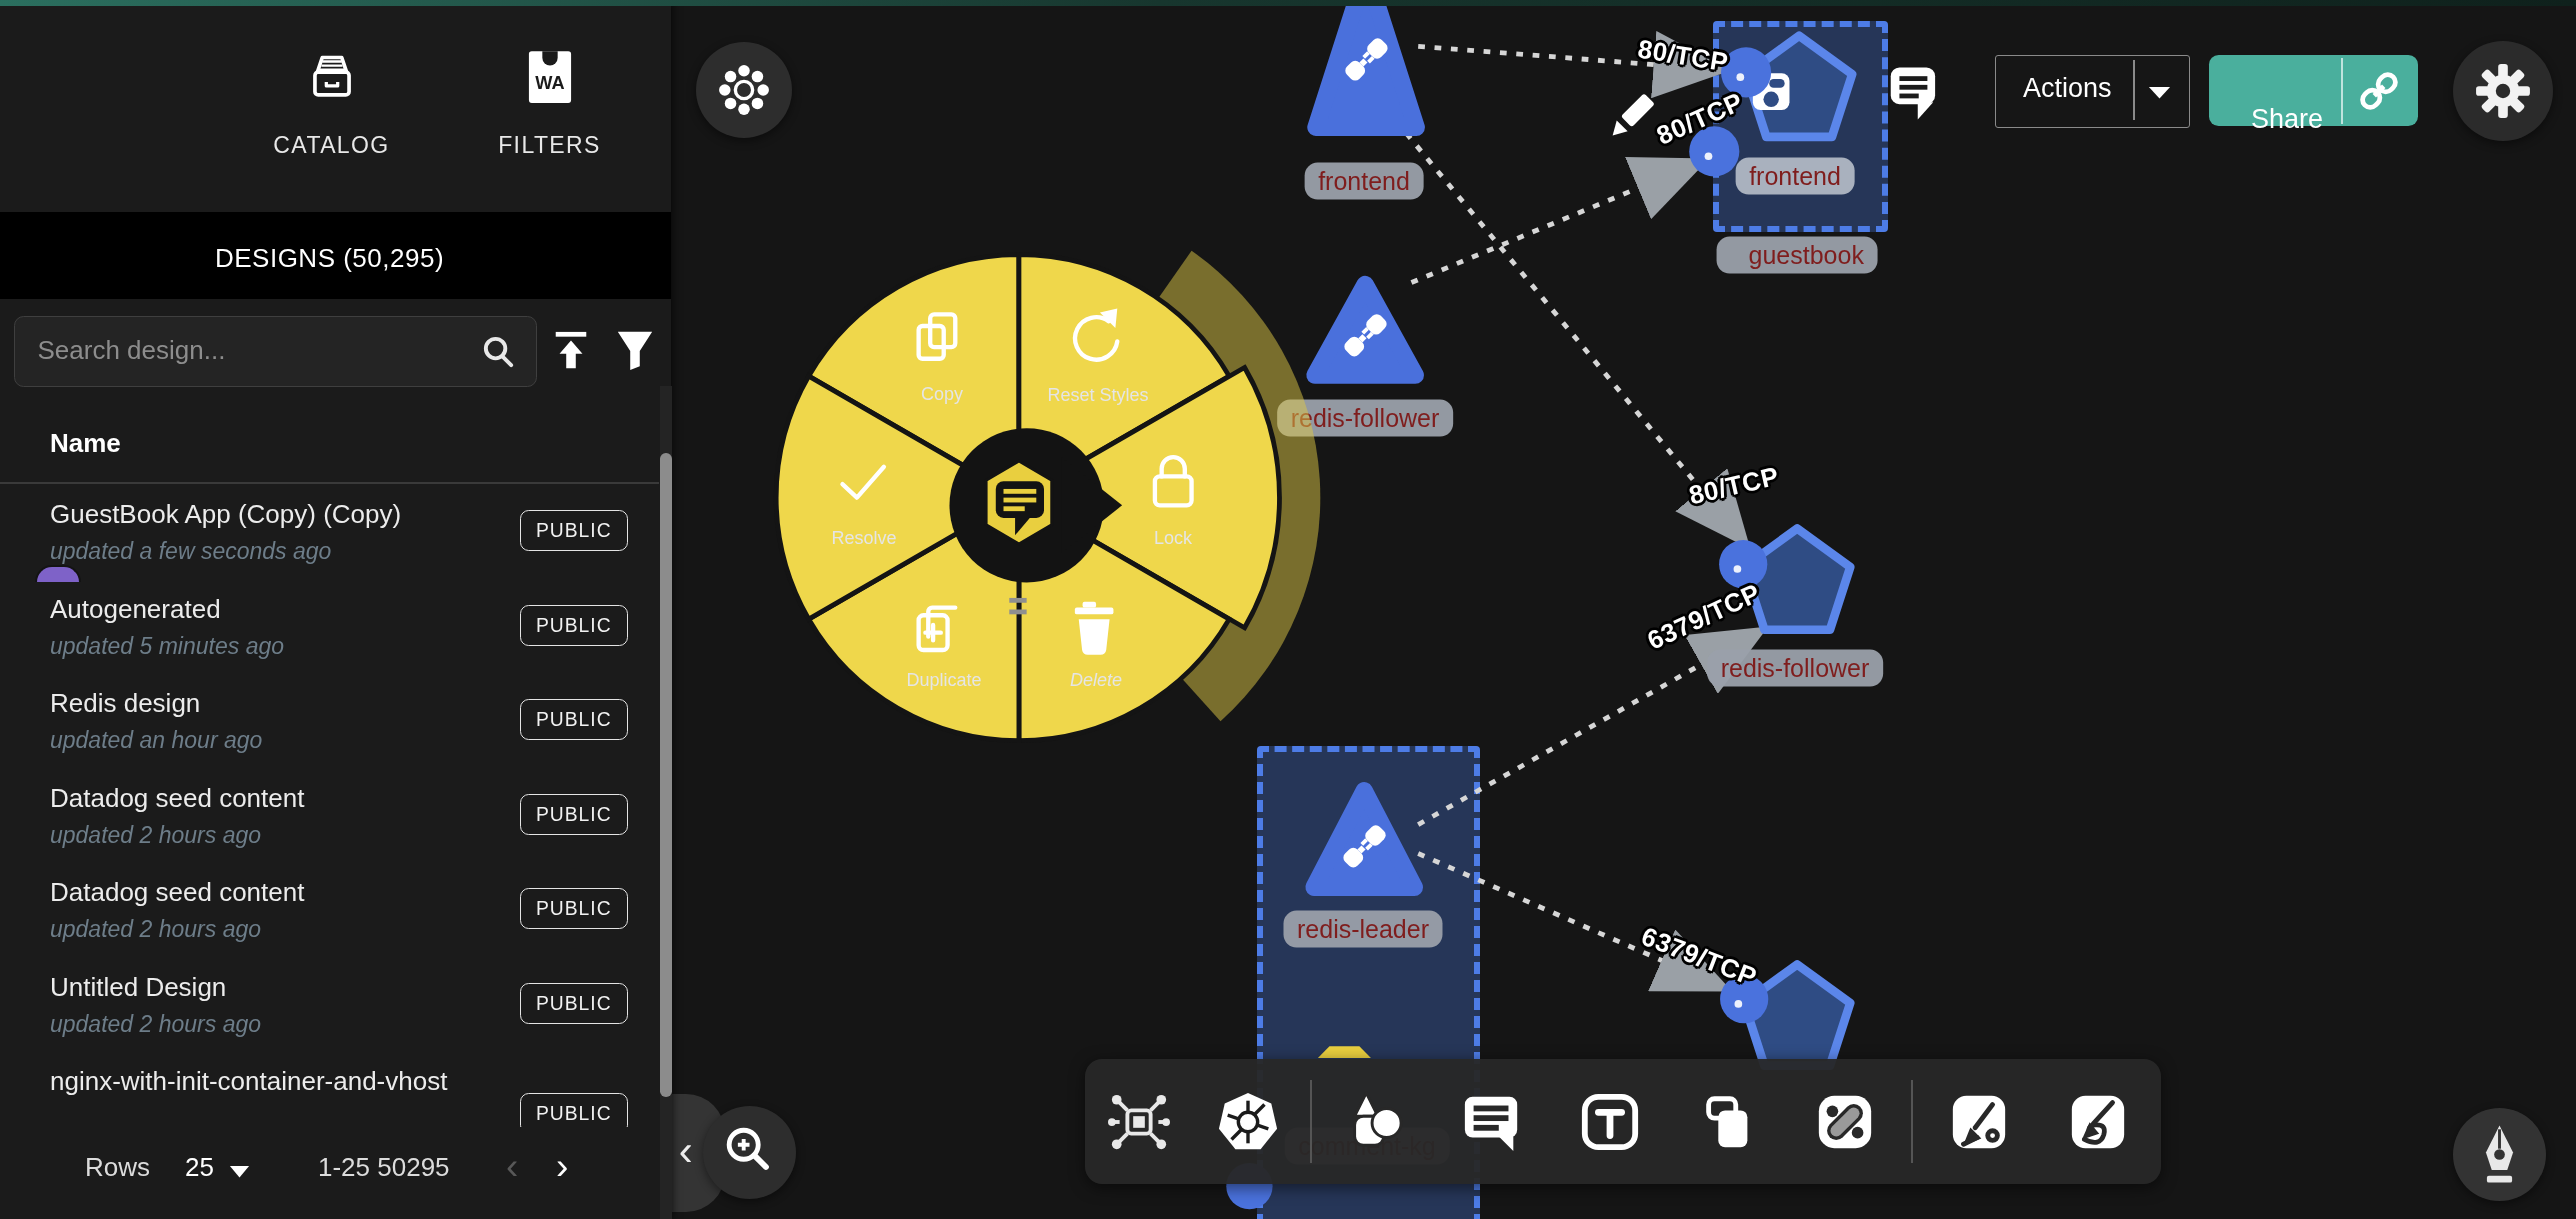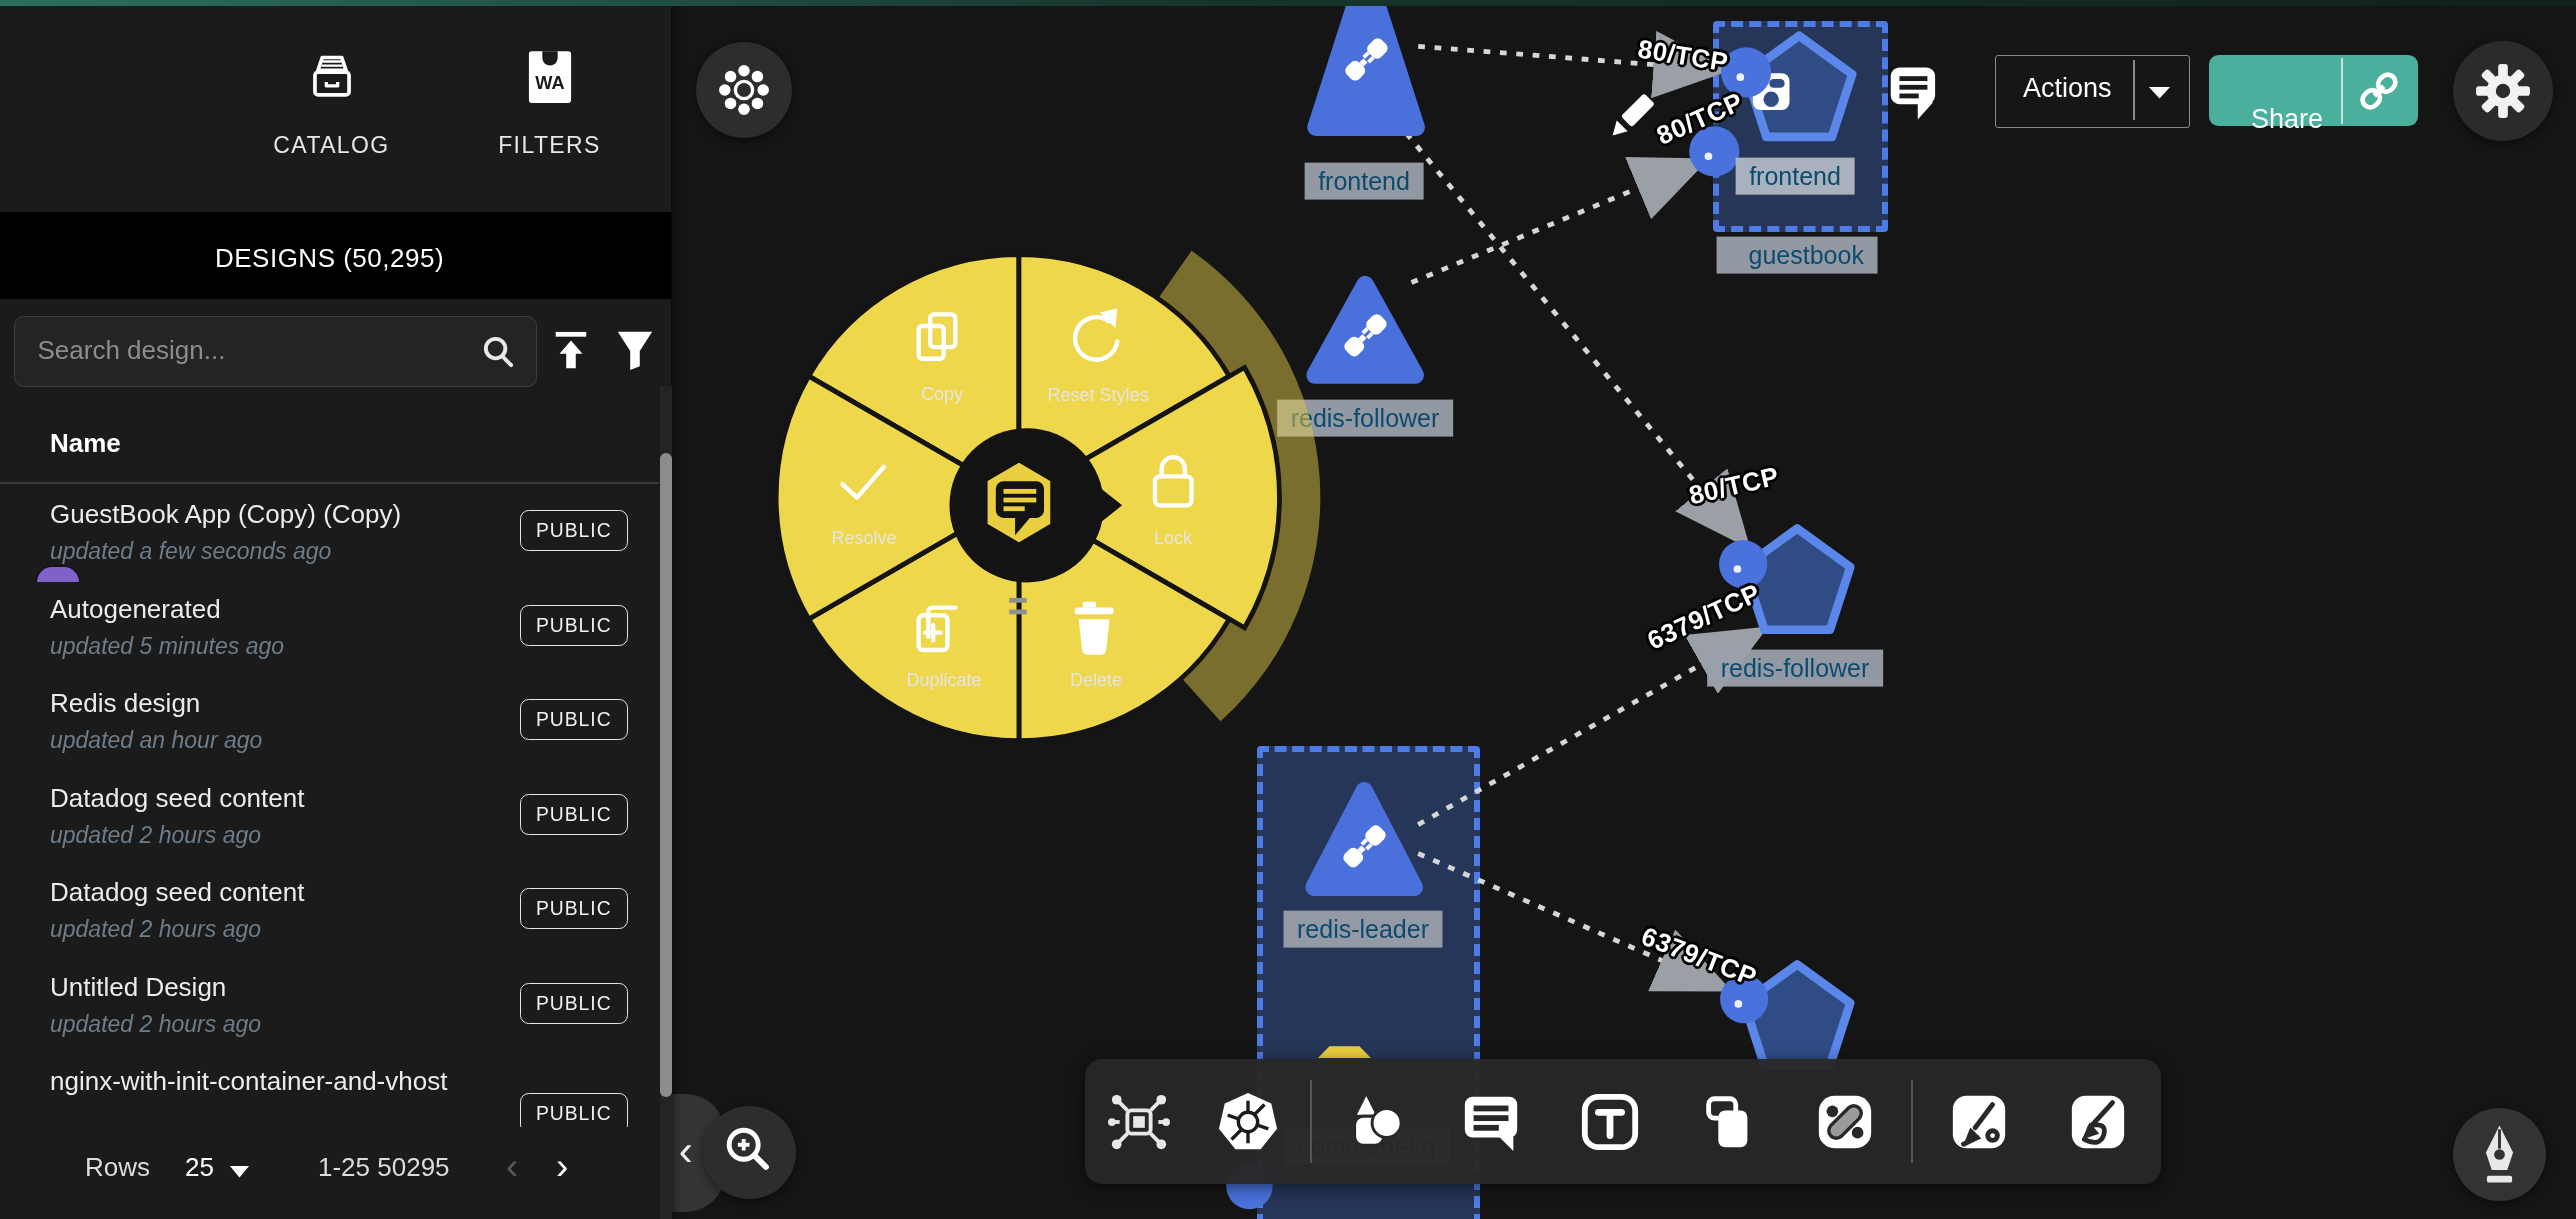--- a/index.html
+++ b/index.html
@@ -31,22 +31,22 @@
   .badge{position:absolute;right:31px;top:26px;height:39px;line-height:39px;padding:0 15.4px;
     border:1.9px solid #e4e4e4;border-radius:8.7px;font-size:19.3px;letter-spacing:1px;color:#f2f2f2;}
   #avatar{left:35px;top:81px;width:42px;height:14.5px;border-radius:21px 21px 0 0;background:#7e62c8;
     border:2.9px solid #141414;border-bottom:none;}
   #pagination{left:0;top:1127px;width:659px;height:93px;background:#1b1b1b;font-size:26px;color:#dcdcdc;}
   #scroll-track{left:660px;top:386px;width:11.6px;height:834px;background:#242424;}
   #scroll-thumb{left:660px;top:453px;width:11.6px;height:644px;background:#8c8c8c;border-radius:5.8px;}
   
   .group-box{border:6.8px dashed #4d7ce6;background:rgba(61,100,180,.42);border-radius:3.9px;z-index:3;}
   svg.layer{position:absolute;left:0;top:0;z-index:6;pointer-events:none;}
-  .nlabel{position:absolute;transform:translate(-50%,-50%);background:rgba(154,160,170,.95);color:#0c4a6e;
-    font-size:25px;padding:3.9px 13.5px;border-radius:0;white-space:nowrap;z-index:7;}
+  .nlabel{position:absolute;transform:translate(-50%,-50%);background:rgba(154,160,170,.95);color:#7f1d1d;
+    font-size:25px;padding:3.9px 13.5px;border-radius:13px;white-space:nowrap;z-index:7;}
   .nlabel.inner{background:rgba(176,184,196,.95);}
   .portlabel{position:absolute;transform:translate(-50%,-50%);color:#fff;font-weight:800;font-size:26px;
     letter-spacing:0.5px;white-space:nowrap;z-index:9;
     text-shadow:2.9px 0 0 #000,-2.9px 0 0 #000,0 2.9px 0 #000,0 -2.9px 0 #000,1.9px 1.9px #000,-1.9px -1.9px #000,1.9px -1.9px #000,-1.9px 1.9px #000;}
   .rlabel{position:absolute;transform:translate(-50%,-50%);color:#e5e5e5;font-size:18px;z-index:13;white-space:nowrap;}
   
   #toolbar{left:1085px;top:1059px;width:1076px;height:125px;background:rgba(40,40,40,.96);border-radius:17.4px;
     z-index:20;box-shadow:0 3.9px 15.4px rgba(0,0,0,.5);}
   .tool{position:absolute;top:32px;width:62px;height:62px;cursor:pointer;}
   .tooldiv{position:absolute;top:21px;width:1.9px;height:83px;background:#555;}
@@ -315,21 +315,21 @@
     </g>
     <g fill="#8f8f8f">
       <rect x="1046" y="620" width="18" height="5"></rect>
         <rect x="1046" y="632" width="18" height="5"></rect>
     </g>
   </svg>
 
   <div class="rlabel" style="left:942px;top:394px;">Copy</div>
   <div class="rlabel" style="left:1098px;top:395px;">Reset Styles</div>
   <div class="rlabel" style="left:1173px;top:538px;">Lock</div>
-  <div class="rlabel" style="left:1096px;top:680px;">Delete</div>
+  <div class="rlabel" style="left:1096px;top:680px;font-style:italic;">Delete</div>
   <div class="rlabel" style="left:944px;top:680px;">Duplicate</div>
   <div class="rlabel" style="left:864px;top:538px;">Resolve</div>
 
   <div class="abs" id="toolbar">
     <svg class="tool" style="left:23px;" viewBox="0 0 64 64">
       <g stroke="#e8e8e8" stroke-width="4" fill="none">
         <rect x="20" y="20" width="24" height="24" rx="4"></rect>
           <rect x="28" y="28" width="8" height="8" fill="#e8e8e8"></rect>
         <line x1="20" y1="20" x2="10" y2="10"></line>
           <line x1="44" y1="20" x2="54" y2="10"></line>

